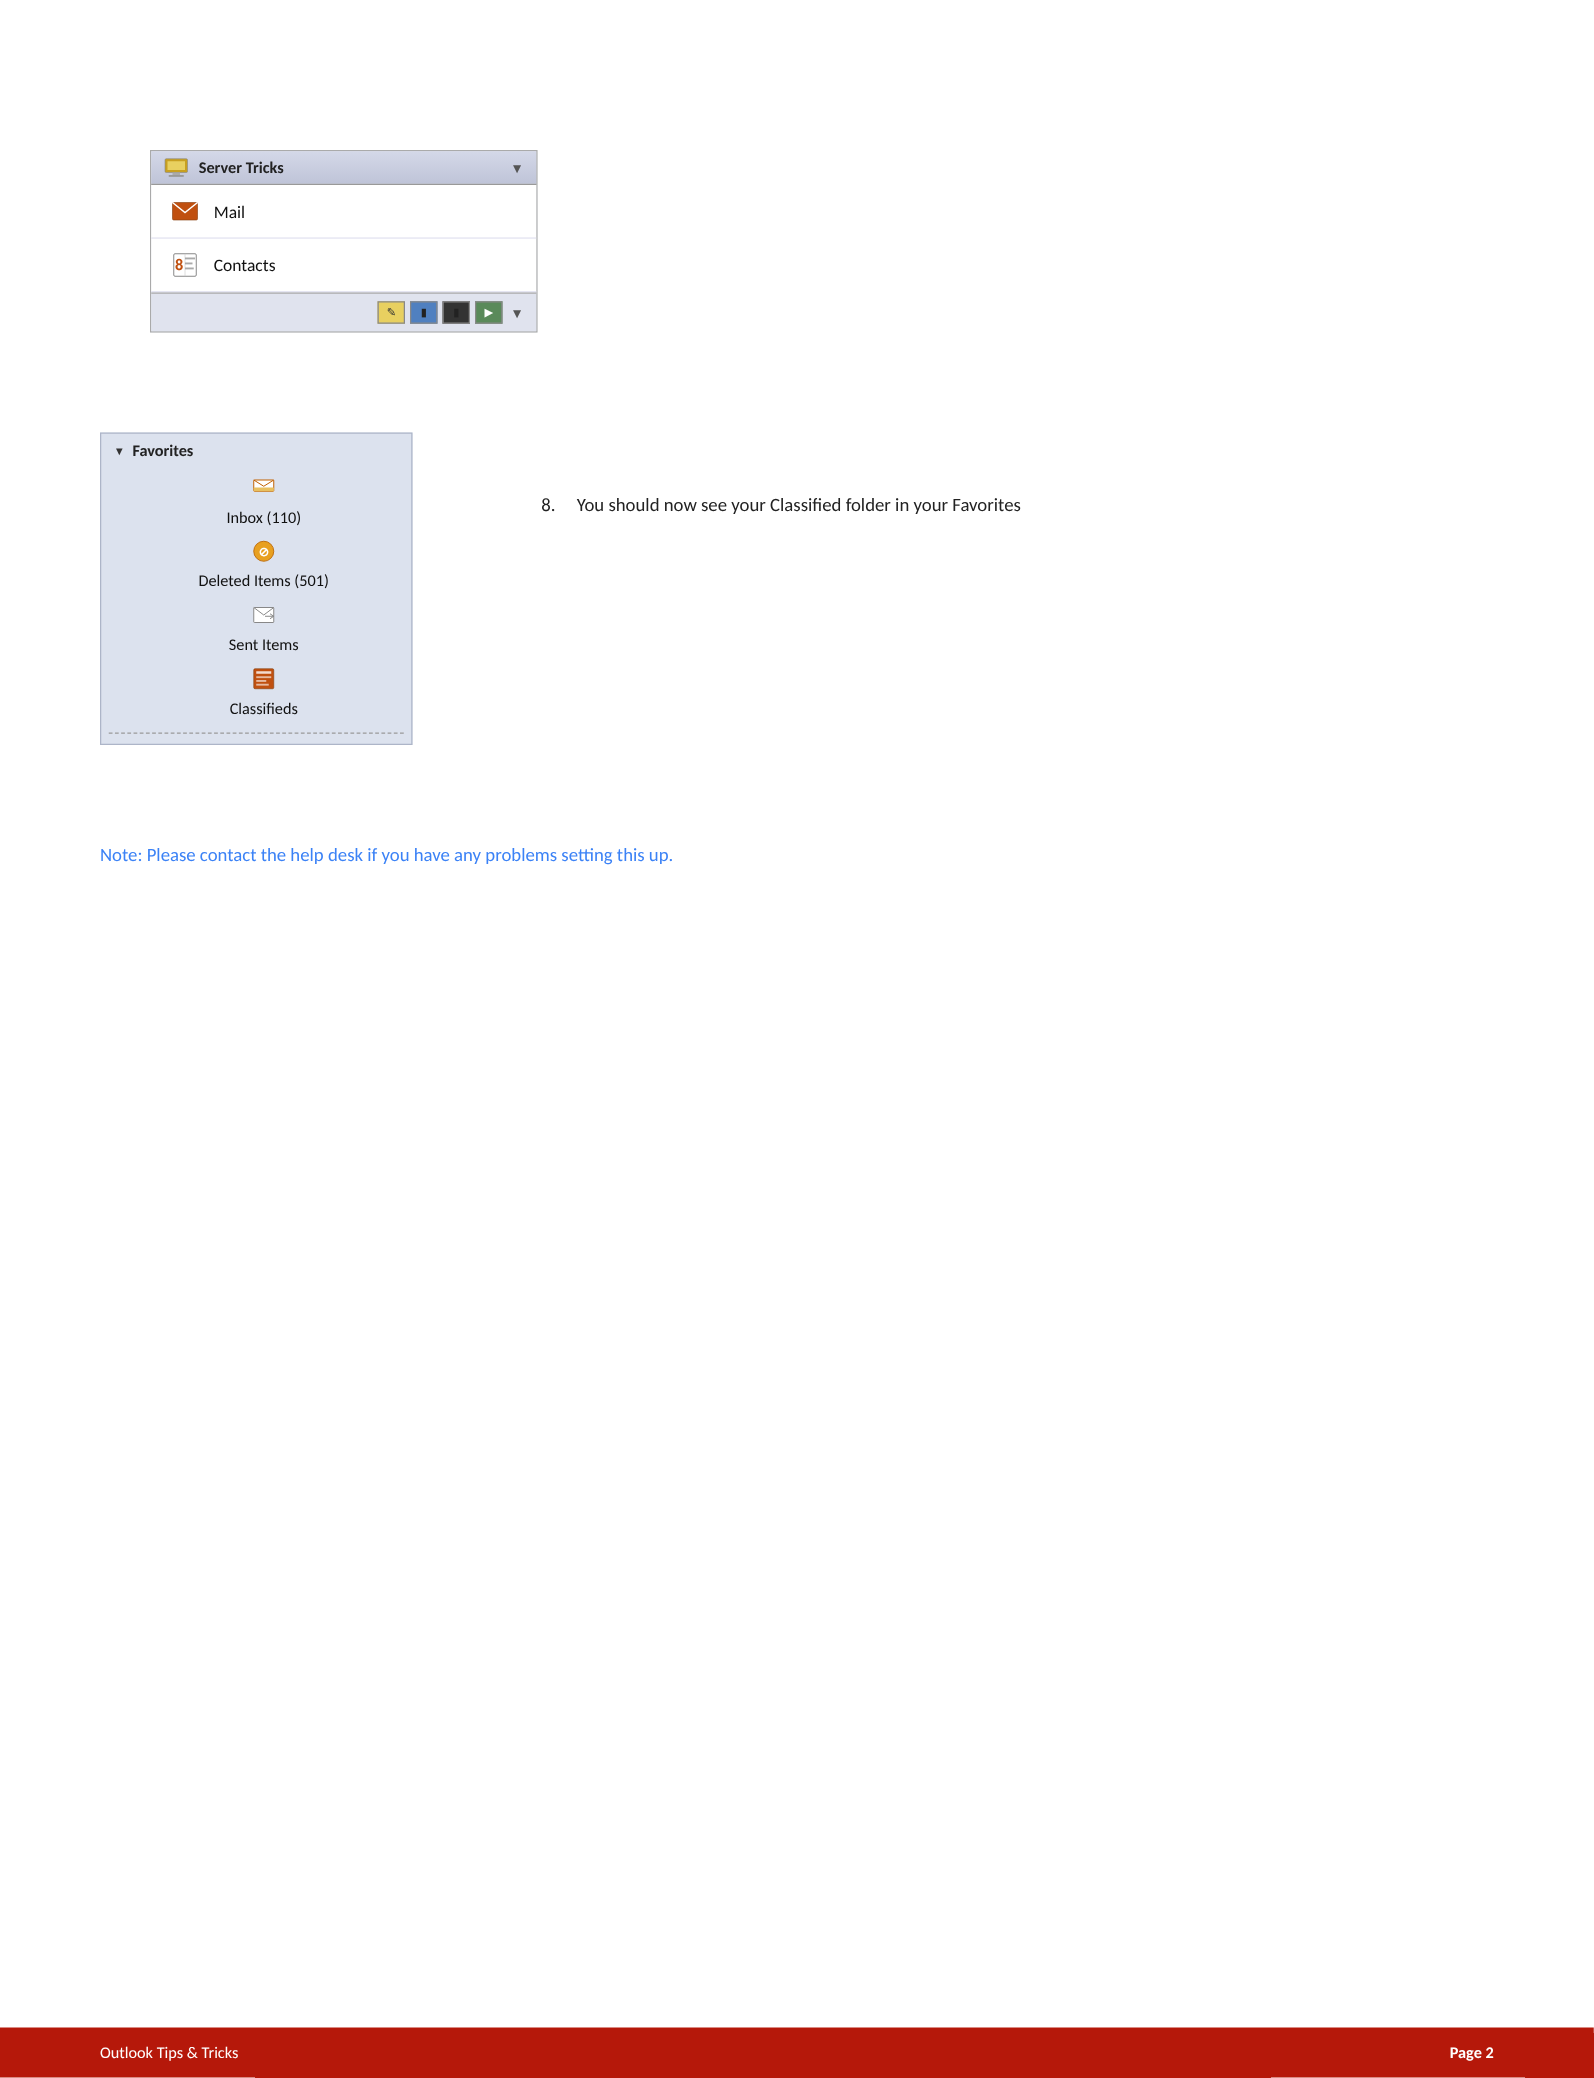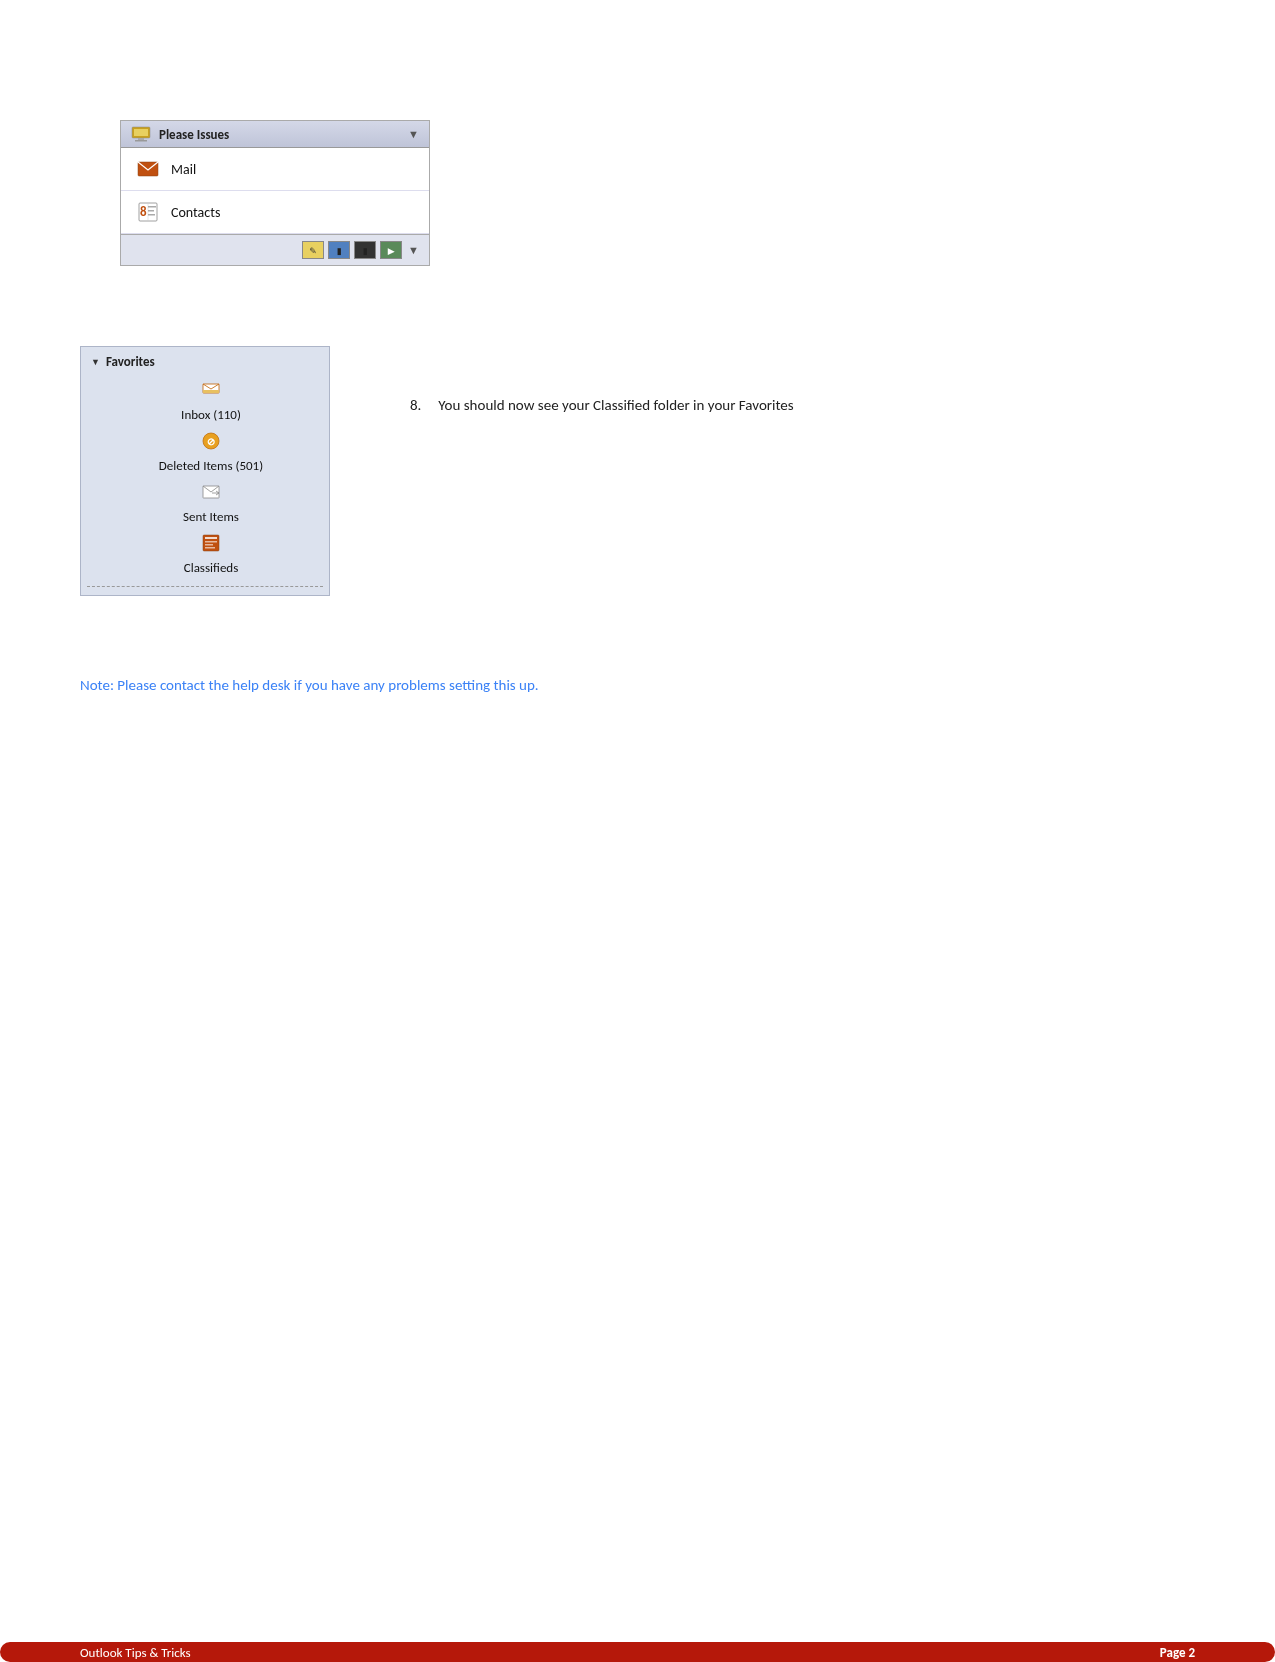--- a/index.html
+++ b/index.html
@@ -174,44 +174,43 @@
 
     .favorites-dotted-line {
       border-top: 1px dashed #999;
       margin: 6px 6px 0 6px;
     }
 
     .step8-text {
       font-size: 15px;
       color: #222;
       padding-top: 50px;
-      margin-left: 80px;
+      margin-left: 103px;
       flex: 1;
     }
 
     
     .note-section {
       margin-top: 80px;
       font-size: 15px;
       color: #3b82f6;
     }
 
     
     .page-footer {
       position: absolute;
       bottom: 0;
       left: 0;
       right: 0;
-      height: 20px;
+      height: 40px;
       background: #b5180a;
       display: flex;
       align-items: center;
       justify-content: space-between;
       padding: 0 80px;
-      border-radius: 17px;
     }
 
     .footer-left {
       font-size: 13px;
       color: #fff;
       font-family: Calibri, Arial, sans-serif;
     }
 
     .footer-right {
       font-size: 13px;
@@ -236,21 +235,21 @@
     <div class="server-menu-widget">
       <div class="server-menu-header">
         <div class="server-menu-title-area">
 
           <svg class="server-top-icon" viewBox="0 0 20 16" xmlns="http://www.w3.org/2000/svg">
             <rect x="1" y="1" width="18" height="11" rx="1" fill="#c8a020" stroke="#888" stroke-width="0.5"></rect>
             <rect x="3" y="3" width="14" height="7" fill="#e8d060"></rect>
             <rect x="7" y="12" width="6" height="2" fill="#aaa"></rect>
             <rect x="4" y="14" width="12" height="1.5" fill="#999"></rect>
           </svg>
-          <span class="server-menu-title">Please Issues</span>
+          <span class="server-menu-title">Server Tricks</span>
         </div>
         <span class="server-menu-dropdown-arrow">▼</span>
       </div>
 
       <div class="server-menu-item">
         <div class="menu-item-icon">
           <svg width="22" height="16" viewBox="0 0 22 16" xmlns="http://www.w3.org/2000/svg">
             <rect x="1" y="1" width="20" height="14" rx="1" fill="#c05010" stroke="#884010" stroke-width="0.5"></rect>
             <polyline points="1,1 11,9 21,1" fill="none" stroke="#fff" stroke-width="1.2"></polyline>
           </svg>

